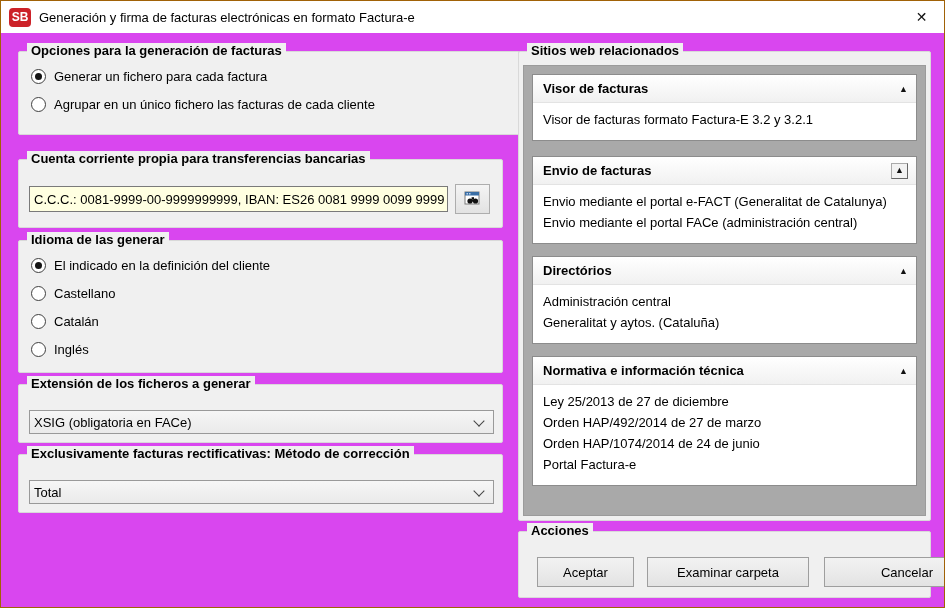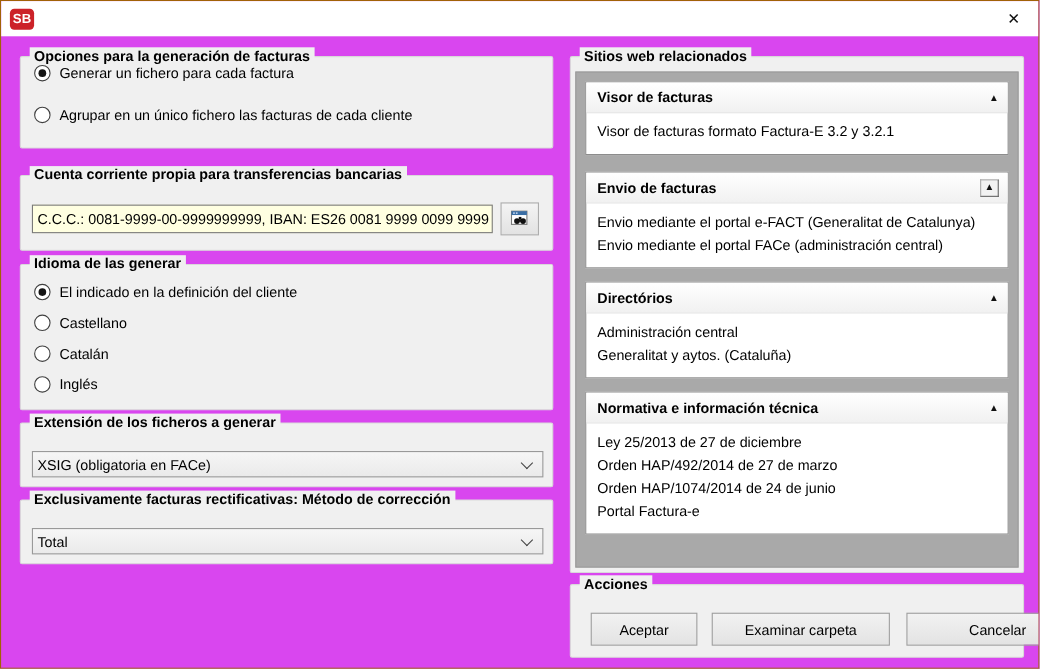--- a/index.html
+++ b/index.html
@@ -11,21 +11,21 @@
             font-size:12px;font-weight:bold;display:flex;align-items:center;justify-content:center;letter-spacing:0;}
   .title-text{margin-left:8px;font-size:13px;color:#000;}
   .close-btn{position:absolute;right:0;top:0;width:45px;height:32px;display:flex;align-items:center;justify-content:center;
              font-size:14px;color:#111;cursor:pointer;}
 
   
   .group{position:absolute;border:1px solid #d9d9d9;border-radius:2px;background:#f0f0f0;}
   .group-title{position:absolute;top:-9px;left:8px;background:#f0f0f0;padding:0 4px;font-size:13px;font-weight:bold;color:#000;white-space:nowrap;}
 
   
-  .g-opciones{left:17px;top:50px;width:483px;height:82px;}
+  .g-opciones{left:17px;top:50px;width:483px;height:82px;padding-left:17px;}
   .g-cuenta{left:17px;top:158px;width:483px;height:67px;}
   .g-idioma{left:17px;top:239px;width:483px;height:131px;}
   .g-extension{left:17px;top:383px;width:483px;height:57px;}
   .g-rectif{left:17px;top:453px;width:483px;height:57px;}
   
   .g-sitios{left:517px;top:50px;width:411px;height:468px;}
   .g-acciones{left:517px;top:530px;width:411px;height:65px;}
 
   
   .radio-row{position:absolute;left:12px;display:flex;align-items:center;height:20px;cursor:pointer;}
@@ -66,28 +66,29 @@
   .btn-examinar{left:128px;width:160px;}
   .btn-cancelar{left:305px;width:84px;padding-left:40px;}
 </style>
 </head>
 <body>
 
 <div class="window">
 
   <div class="titlebar">
     <div class="app-icon">SB</div>
+    <div class="title-text">Generación y firma de facturas electrónicas en formato Factura-e</div>
     <div class="close-btn">
       <span>✕</span>
     </div>
   </div>
 
   <div class="group g-opciones">
     <div class="group-title">Opciones para la generación de facturas</div>
-    <div class="radio-row" style="top:4px;justify-content:flex-end;">
+    <div class="radio-row" style="top:14px;justify-content:flex-end;">
       <span class="radio checked"></span>
       <span class="radio-label">Generar un fichero para cada factura</span>
     </div>
     <div class="radio-row" style="top:42px;">
       <span class="radio"></span>
       <span class="radio-label">Agrupar en un único fichero las facturas de cada cliente</span>
     </div>
   </div>
 
   <div class="group g-cuenta">

